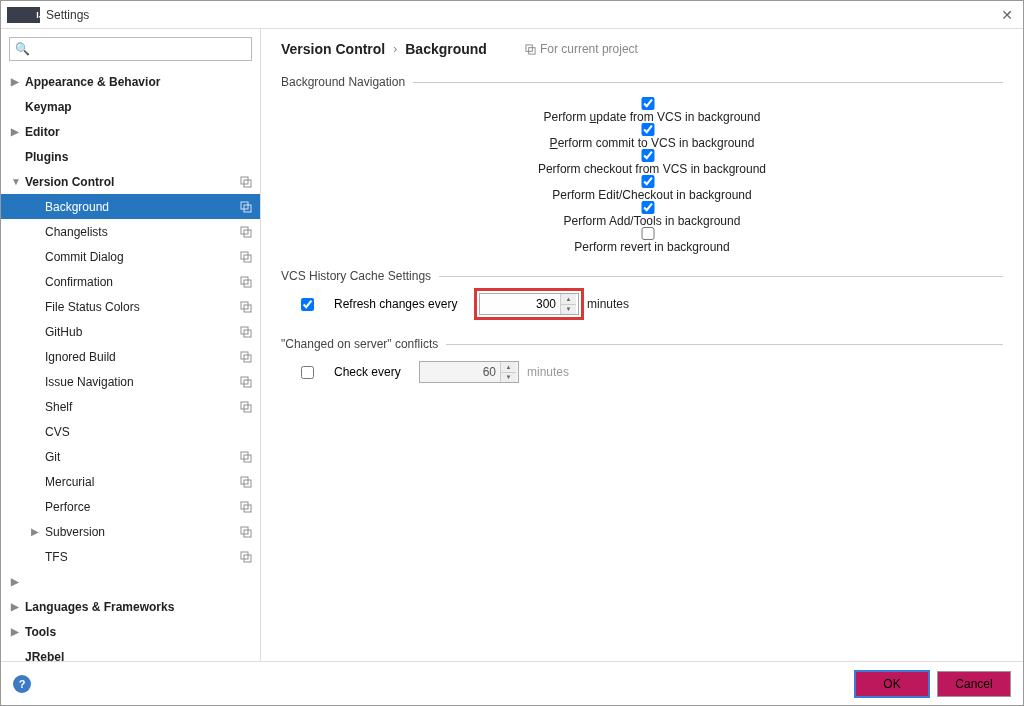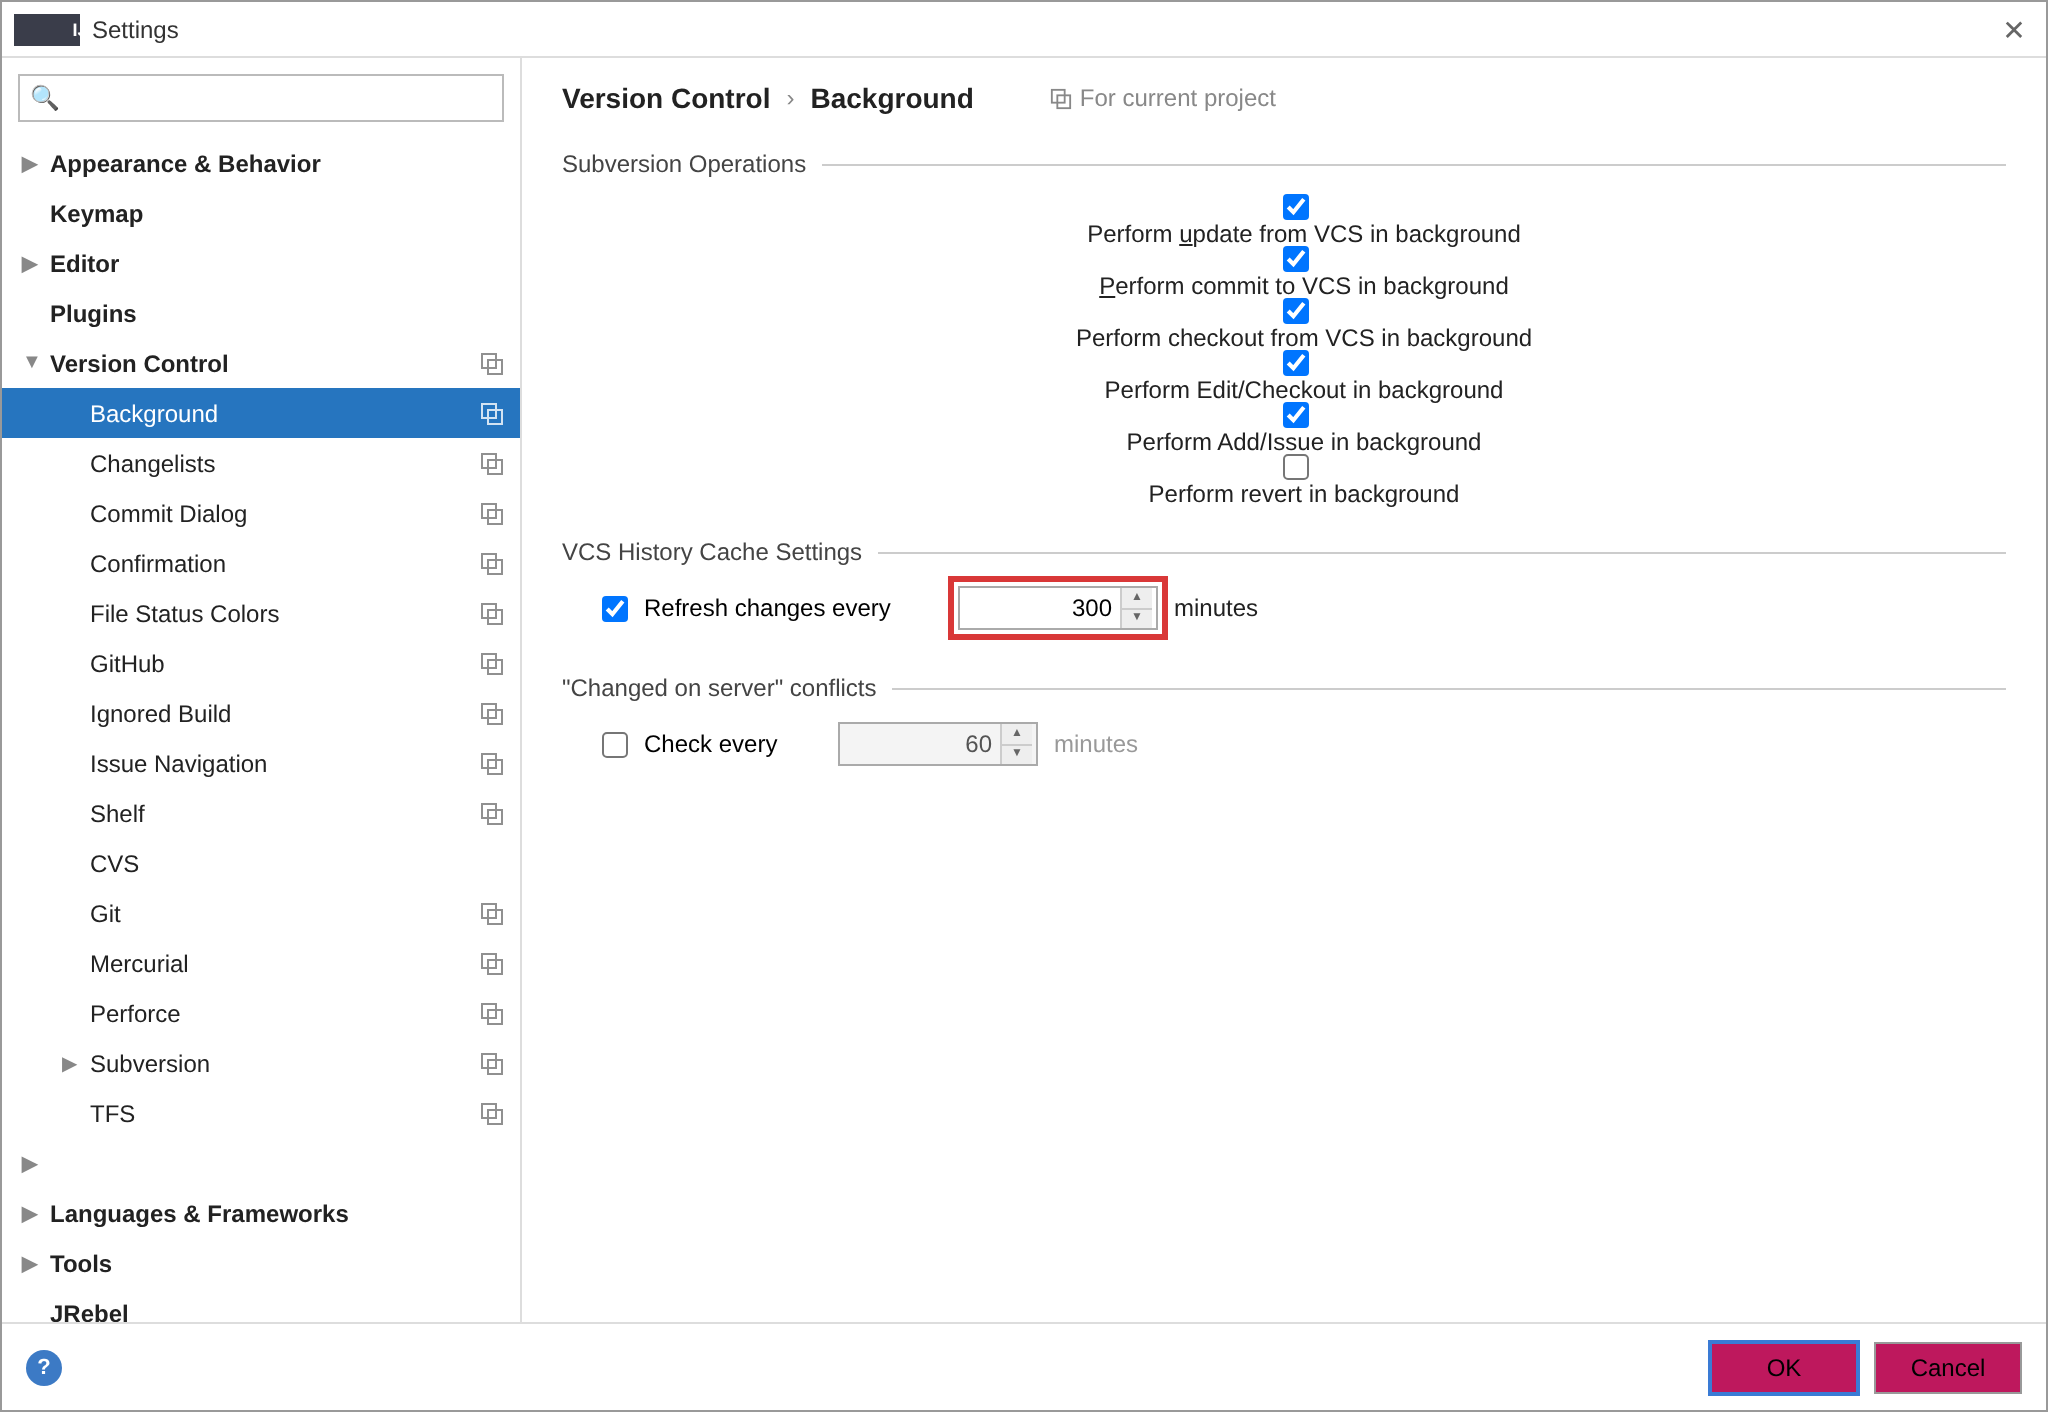--- a/index.html
+++ b/index.html
@@ -32,21 +32,21 @@
 .breadcrumb .sep { color: #888; }
 .breadcrumb .scope { color: #888; display: flex; align-items: center; gap: 4px; margin-left: 30px; font-size: 12px; }
 .fieldset-label { color: #444; margin: 10px 0 8px 0; display: flex; align-items: center; gap: 8px; }
 .fieldset-label .line { flex: 1; height: 1px; background: #ccc; }
 .check-row { display: flex; align-items: center; margin: 4px 0 4px 20px; height: 22px; flex-direction: column; }
 .check-row input[type=checkbox] { margin-right: 8px; width: 14px; height: 14px; }
 .check-row label { color: #222; }
 .check-row .underline { text-decoration: underline; }
 .form-row { display: flex; align-items: center; margin: 6px 0 6px 20px; height: 26px; gap: 8px; }
 .form-row .lbl { width: 170px; color: #222; }
-.form-row .lbl-check { display: flex; align-items: center; gap: 8px; width: 170px; }
+.form-row .lbl-check { display: flex; align-items: center; gap: 20px; width: 170px; }
 .spinner { display: flex; align-items: center; border: 1px solid #aaa; height: 22px; width: 100px; }
 .spinner.highlight { outline: 3px solid #d93838; outline-offset: 2px; }
 .spinner.disabled { background: #f4f4f4; color: #888; }
 .spinner input { border: none; width: 80px; text-align: right; padding-right: 4px; outline: none; background: transparent; height: 100%; }
 .spinner .arrows { width: 16px; height: 100%; border-left: 1px solid #ccc; display: flex; flex-direction: column; background: #eee; }
 .spinner .arrows div { flex: 1; display: flex; align-items: center; justify-content: center; font-size: 6px; color: #666; cursor: pointer; }
 .spinner .arrows div:first-child { border-bottom: 1px solid #ccc; }
 .suffix { color: #222; }
 .suffix.disabled { color: #999; }
 .footer { height: 44px; border-top: 1px solid #ddd; display: flex; align-items: center; padding: 0 12px; gap: 8px; }
@@ -241,21 +241,21 @@
         <span class="scope">
           <svg class="copy-svg" viewBox="0 0 12 12">
               <rect x="1" y="1" width="7" height="7" fill="none" stroke="#888"></rect>
               <rect x="4" y="4" width="7" height="7" fill="none" stroke="#888"></rect>
             </svg>
           <span>For current project</span>
         </span>
       </div>
 
       <div class="fieldset-label">
-        <span>Subversion Operations</span>
+        <span>Background Navigation</span>
           <div class="line"></div>
       </div>
       <div id="bg-checks">
           <div class="check-row">
             <input type="checkbox" checked="" style="">
             <label>Perform <span class="underline">u</span>pdate from VCS in background</label>
           </div>
           <div class="check-row">
             <input type="checkbox" checked="" style="">
             <label><span class="underline">P</span>erform commit to VCS in background</label>
@@ -263,21 +263,21 @@
           <div class="check-row">
             <input type="checkbox" checked="" style="">
             <label>Perform checkout from VCS in background</label>
           </div>
           <div class="check-row">
             <input type="checkbox" checked="" style="">
             <label>Perform Edit/Checkout in background</label>
           </div>
           <div class="check-row">
             <input type="checkbox" checked="" style="">
-            <label>Perform Add/Issue in background</label>
+            <label>Perform Add/Tools in background</label>
           </div>
           <div class="check-row">
             <input type="checkbox" style="">
             <label>Perform revert in background</label>
           </div>
         </div>
 
       <div class="fieldset-label" style="margin-top:20px">
         <span>VCS History Cache Settings</span>
           <div class="line"></div>

